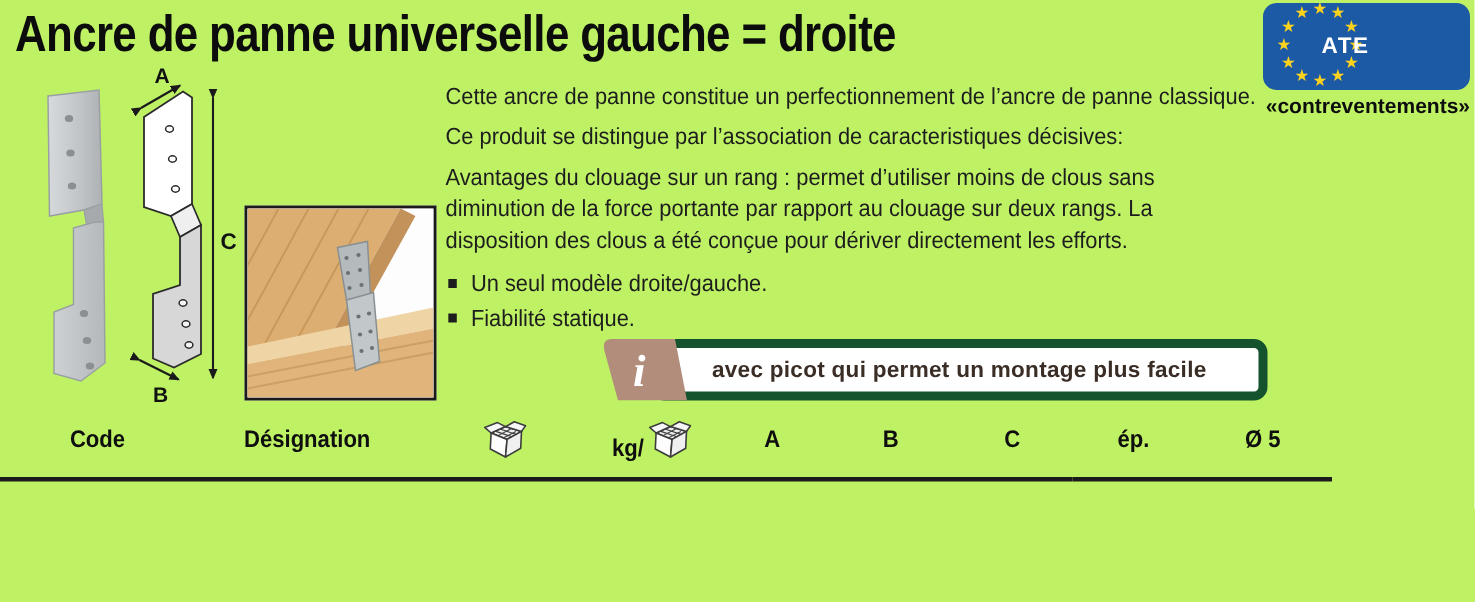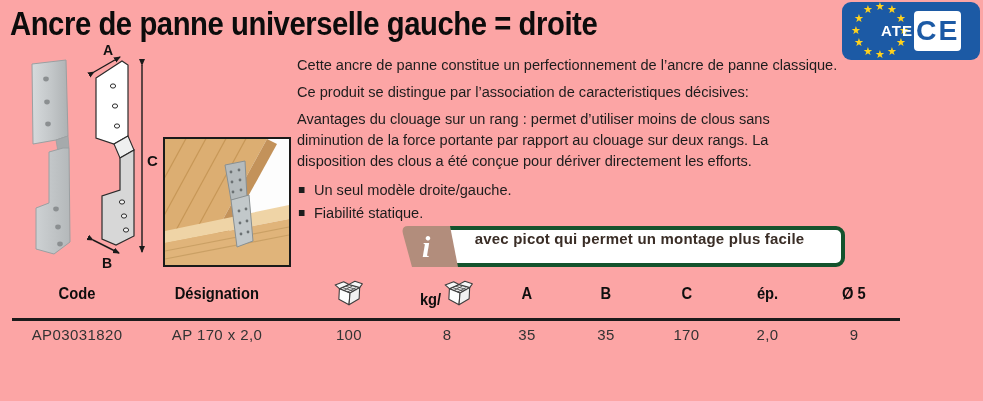--- a/index.html
+++ b/index.html
@@ -1,17 +1,17 @@
 <!DOCTYPE html>
 <html><head>
 <meta charset="utf-8">
 <style>
   html,body{margin:0;padding:0;background:#fff;}
   .page{
-    position:relative;width:983px;height:401px;background:#fca5a5;overflow:hidden;
+    position:relative;width:983px;height:401px;background:#bef264;overflow:hidden;
     font-family:"Liberation Sans",sans-serif;color:#1c1c1c;text-decoration:underline;
   }
   
   .page-title{
     position:absolute;left:10px;top:2px;margin:0;
     font-size:34px;line-height:42px;font-weight:bold;color:#0c0c0c;
     letter-spacing:-0.5px;white-space:nowrap;
     transform:scaleX(0.86);transform-origin:left top;
   }
   
@@ -33,26 +33,26 @@
   
   .desc{position:absolute;left:297px;top:54px;width:580px;
     transform:scaleX(0.94);transform-origin:left top;}
   .desc .line{font-size:15.5px;line-height:21px;white-space:nowrap;color:#1d1d1d;}
   .desc .para{margin-bottom:6px;}
   .bullets{margin:7px 0 0 2px;padding:0;list-style:none;}
   .bullets li{font-size:15.5px;line-height:23px;color:#1d1d1d;white-space:nowrap;}
   .bullet-square{display:inline-block;width:6px;height:6px;background:#1d1d1d;margin:0 10px 2px 0;vertical-align:middle;}
   
   .banner{position:absolute;left:400px;top:226px;width:445px;height:41px;}
-  .banner-box{position:absolute;left:34px;top:0;right:0;bottom:0;border:4px solid #14532d;border-radius:9px;
-    background:#fff;display:flex;justify-content:center;}
+  .banner-box{position:absolute;left:34px;top:0;right:0;bottom:0;border:6px solid #14532d;border-radius:9px;
+    background:#fff;display:flex;align-items:center;justify-content:center;}
   .banner-box span{font-size:15px;font-weight:bold;color:#3a2d26;letter-spacing:0.2px;}
   .banner-icon{position:absolute;left:0;top:0;width:58px;height:41px;}
   
-  .spec-table{position:absolute;left:12px;top:270px;border-collapse:collapse;table-layout:fixed;width:888px;}
+  .spec-table{position:absolute;left:0;top:270px;border-collapse:collapse;table-layout:fixed;width:888px;}
   .spec-table th{height:48px;padding:0;vertical-align:middle;text-align:center;
     border-bottom:3px solid #1b1b1b;font-size:16px;color:#0e0e0e;}
   .spec-table th .hdr-txt{display:inline-block;font-weight:bold;transform:scaleX(0.92);}
   .spec-table td{height:27px;padding:0;text-align:center;font-size:15px;color:#333;letter-spacing:0.4px;}
   .spec-table tr.alt{background:#d9d9d9;}
   .kg-wrap{display:inline-flex;align-items:flex-end;gap:1px;}
   .box-icon-svg{vertical-align:middle;}
 </style>
 </head>
 <body>
@@ -69,24 +69,22 @@
       <span class="eu-star" style="left:56px;top:22px;">★</span>
       <span class="eu-star" style="left:53px;top:34px;">★</span>
       <span class="eu-star" style="left:44px;top:43px;">★</span>
       <span class="eu-star" style="left:32px;top:46px;">★</span>
       <span class="eu-star" style="left:20px;top:43px;">★</span>
       <span class="eu-star" style="left:11px;top:34px;">★</span>
       <span class="eu-star" style="left:8px;top:22px;">★</span>
       <span class="eu-star" style="left:11px;top:10px;">★</span>
       <span class="eu-star" style="left:20px;top:1px;">★</span>
       <span class="ate-label">ATE</span>
-      <div class="ce-box">
-        <span>CE</span>
-      </div>
     </div>
+    <div class="cert-caption">«contreventements»</div>
   </div>
 
   <svg class="fig photo-product" width="82" height="215" viewBox="0 0 82 215">
     <defs>
       <linearGradient id="met1" x1="0" y1="0" x2="1" y2="0">
         <stop offset="0" stop-color="#d6dadc"></stop>
           <stop offset="0.55" stop-color="#c2c6c8"></stop>
           <stop offset="1" stop-color="#aeb2b4"></stop>
       </linearGradient>
       <linearGradient id="met2" x1="0" y1="0" x2="1" y2="0">
@@ -258,27 +256,16 @@
           </span>
         </th>
         <th><span class="hdr-txt">A</span></th>
         <th><span class="hdr-txt">B</span></th>
         <th><span class="hdr-txt">C</span></th>
         <th><span class="hdr-txt">ép.</span></th>
         <th><span class="hdr-txt">Ø 5</span></th>
       </tr>
     </thead>
     <tbody>
-      <tr>
-        <td>AP03031820</td>
-        <td>AP 170 x 2,0</td>
-        <td>100</td>
-        <td>8</td>
-        <td>35</td>
-        <td>35</td>
-        <td>170</td>
-        <td>2,0</td>
-        <td>9</td>
-      </tr>
     </tbody>
   </table>
 
 </div>
 
 </body></html>

